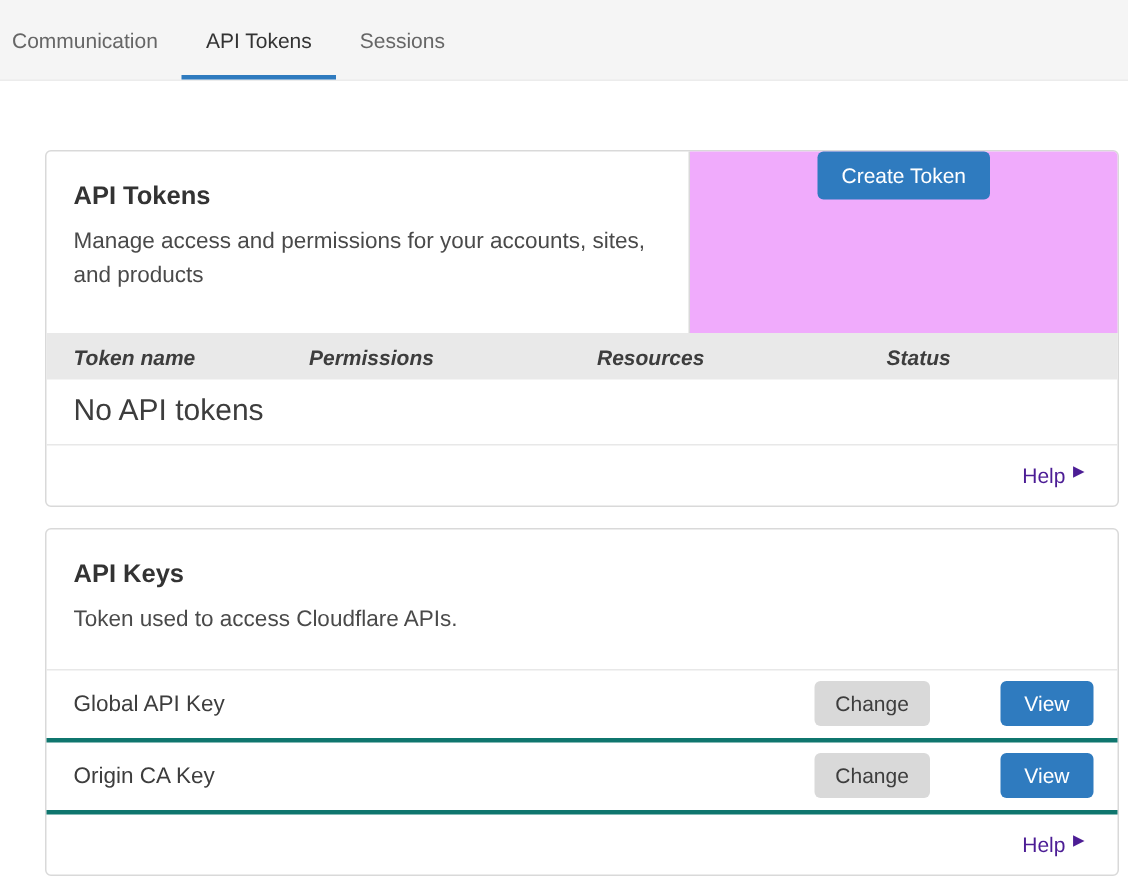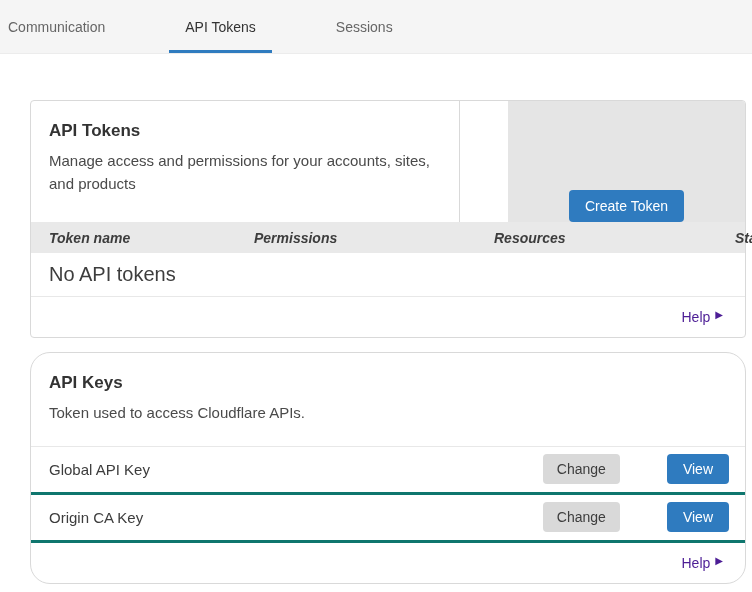--- a/index.html
+++ b/index.html
@@ -1,15 +1,15 @@
 <!DOCTYPE html>
 <html><head>
 <meta charset="utf-8">
 <style>
-  * { box-sizing: border-box; gap: 48px; }
+  * { box-sizing: border-box; }
   html, body {
     margin: 0;
     padding: 0;
     width: 752px;
     height: 592px;
     background: #ffffff;
     font-family: "Liberation Sans", sans-serif;
     color: #3d3d3d;
     overflow: hidden;
   }
@@ -41,35 +41,35 @@
 
   
   .content { padding: 46px 0 0 30px; }
 
   .card {
     width: 716px;
     background: #ffffff;
     border: 1px solid #d9d9d9;
     border-radius: 4px;
   }
-  .card + .card { margin-top: 14px; border-radius: 20px; }
+  .card + .card { margin-top: 14px; }
 
   
   .card-split { display: flex; height: 121px; }
   .card-head-left {
     width: 429px;
     border-right: 1px solid #d9d9d9;
     padding: 20px 18px 0 18px;
   }
   .card-head-right {
     flex: 1;
-    background: #e5e5e5;
+    background: #f0abfc;
     border-top-right-radius: 3px;
     display: flex;
-    align-items: flex-end;
+    align-items: flex-start;
     justify-content: center;
   }
   .card-title {
     margin: 0;
     font-size: 17px;
     font-weight: bold;
     color: #333333;
   }
   .card-desc {
     margin: 9px 0 0;

